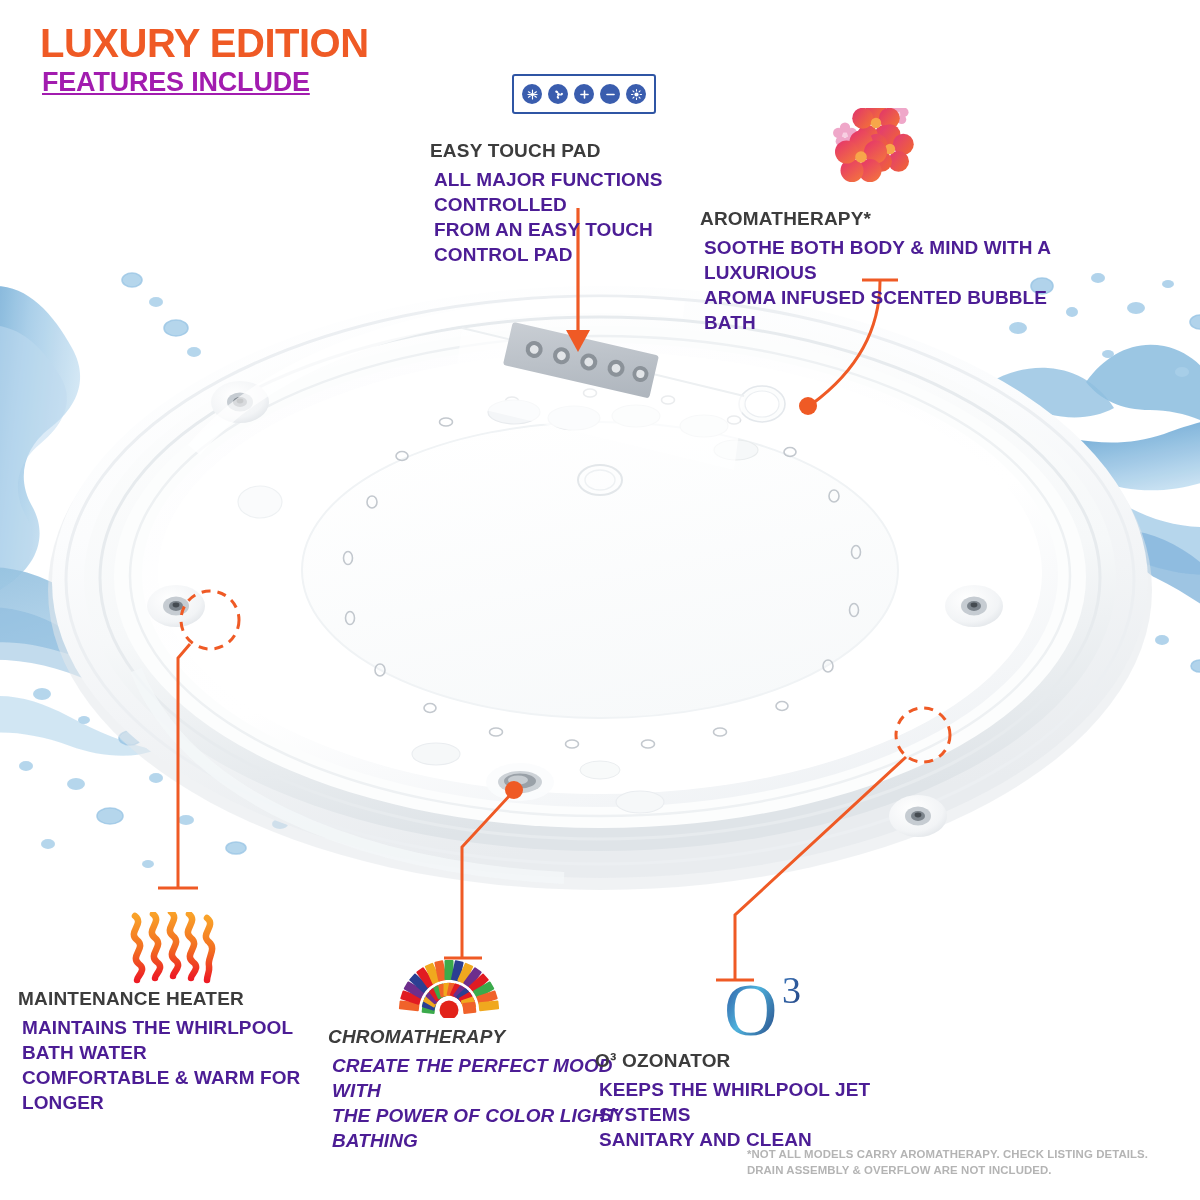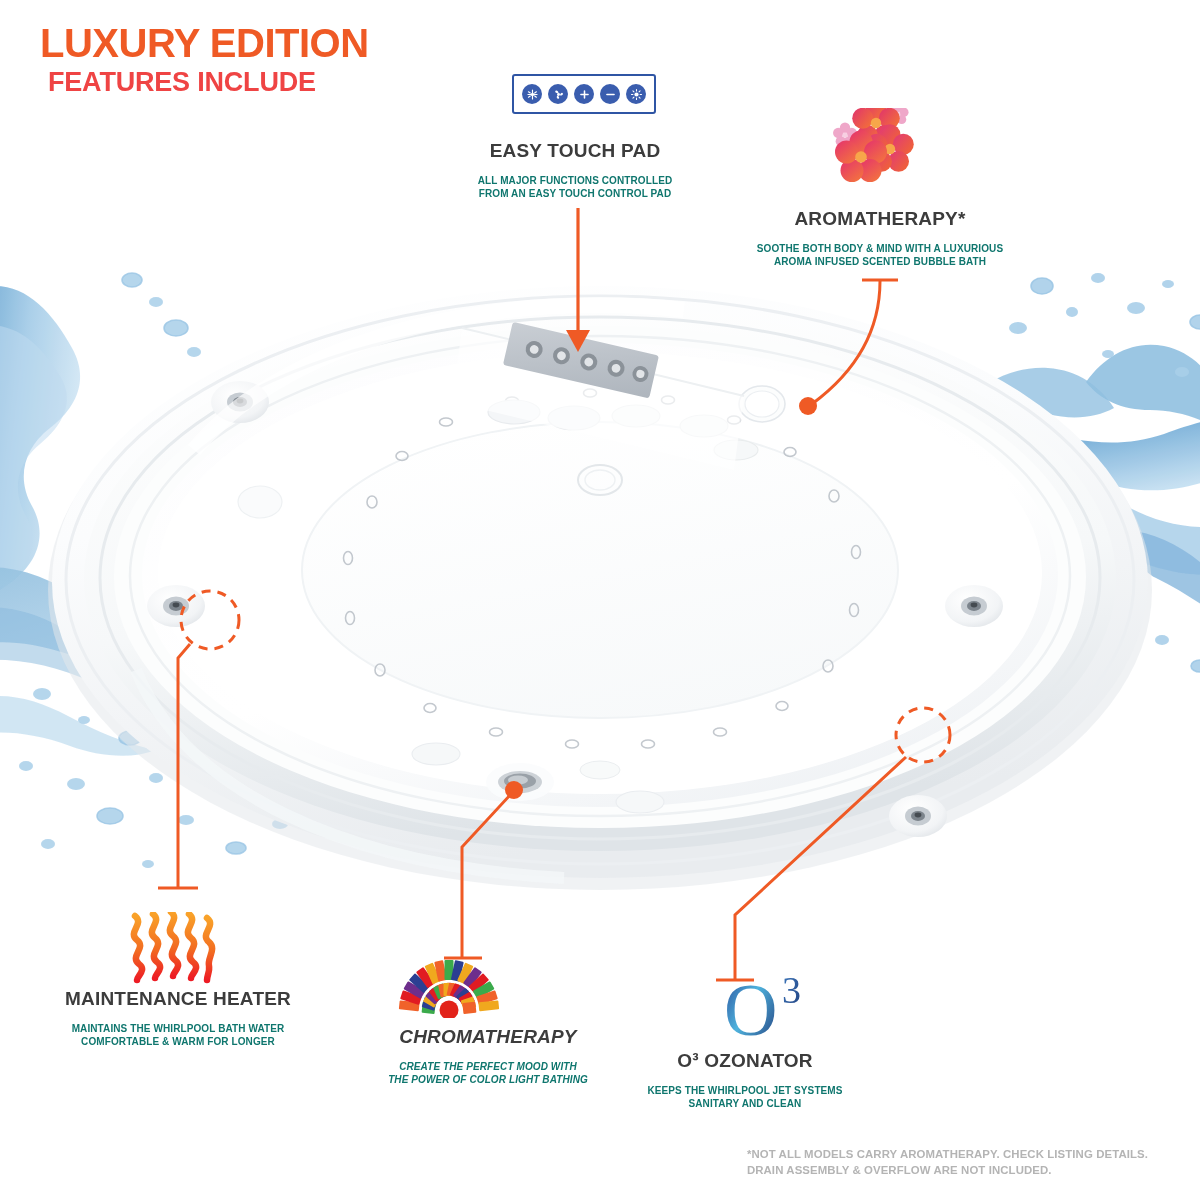--- a/index.html
+++ b/index.html
@@ -11,33 +11,33 @@
   .stage{position:relative;width:1200px;height:1200px;overflow:hidden;background:#fff;}
   .abs{position:absolute;}
 
   
   #header{left:40px;top:22px;}
   #title-main{
     font-size:40px;font-weight:bold;color:#EF5A25;letter-spacing:-0.5px;
     line-height:1.05;margin:0;white-space:nowrap;
   }
   #title-sub{
-    font-size:27px;font-weight:bold;color:#ef4444;letter-spacing:-0.2px;
-    line-height:1.1;margin:4px 0 0 8px;white-space:nowrap;
-  }
-
-  
-  .callout{position:absolute;text-align:center;}
+    font-size:27px;font-weight:bold;color:#a21caf;letter-spacing:-0.2px;
+    line-height:1.1;margin:4px 0 0 2px;white-space:nowrap;text-decoration:underline;
+  }
+
+  
+  .callout{position:absolute;}
   .callout .c-title{
     font-size:19px;font-weight:bold;color:#3C3C3C;letter-spacing:0.2px;
     margin:0 0 5px 0;white-space:nowrap;
   }
   .callout .c-desc{
-    font-size:10px;font-weight:bold;color:#0f766e;letter-spacing:0.1px;
-    line-height:1.32;margin:12px;
+    font-size:19px;font-weight:bold;color:#4c1d95;letter-spacing:0.1px;
+    line-height:1.32;margin:4px;
   }
 
   
   #footnote{
     right:52px;bottom:22px;color:#B4B4B4;
     font-size:11.4px;font-weight:bold;line-height:1.42;letter-spacing:0.1px;
   }
 
   
   #touchpad-graphic{

